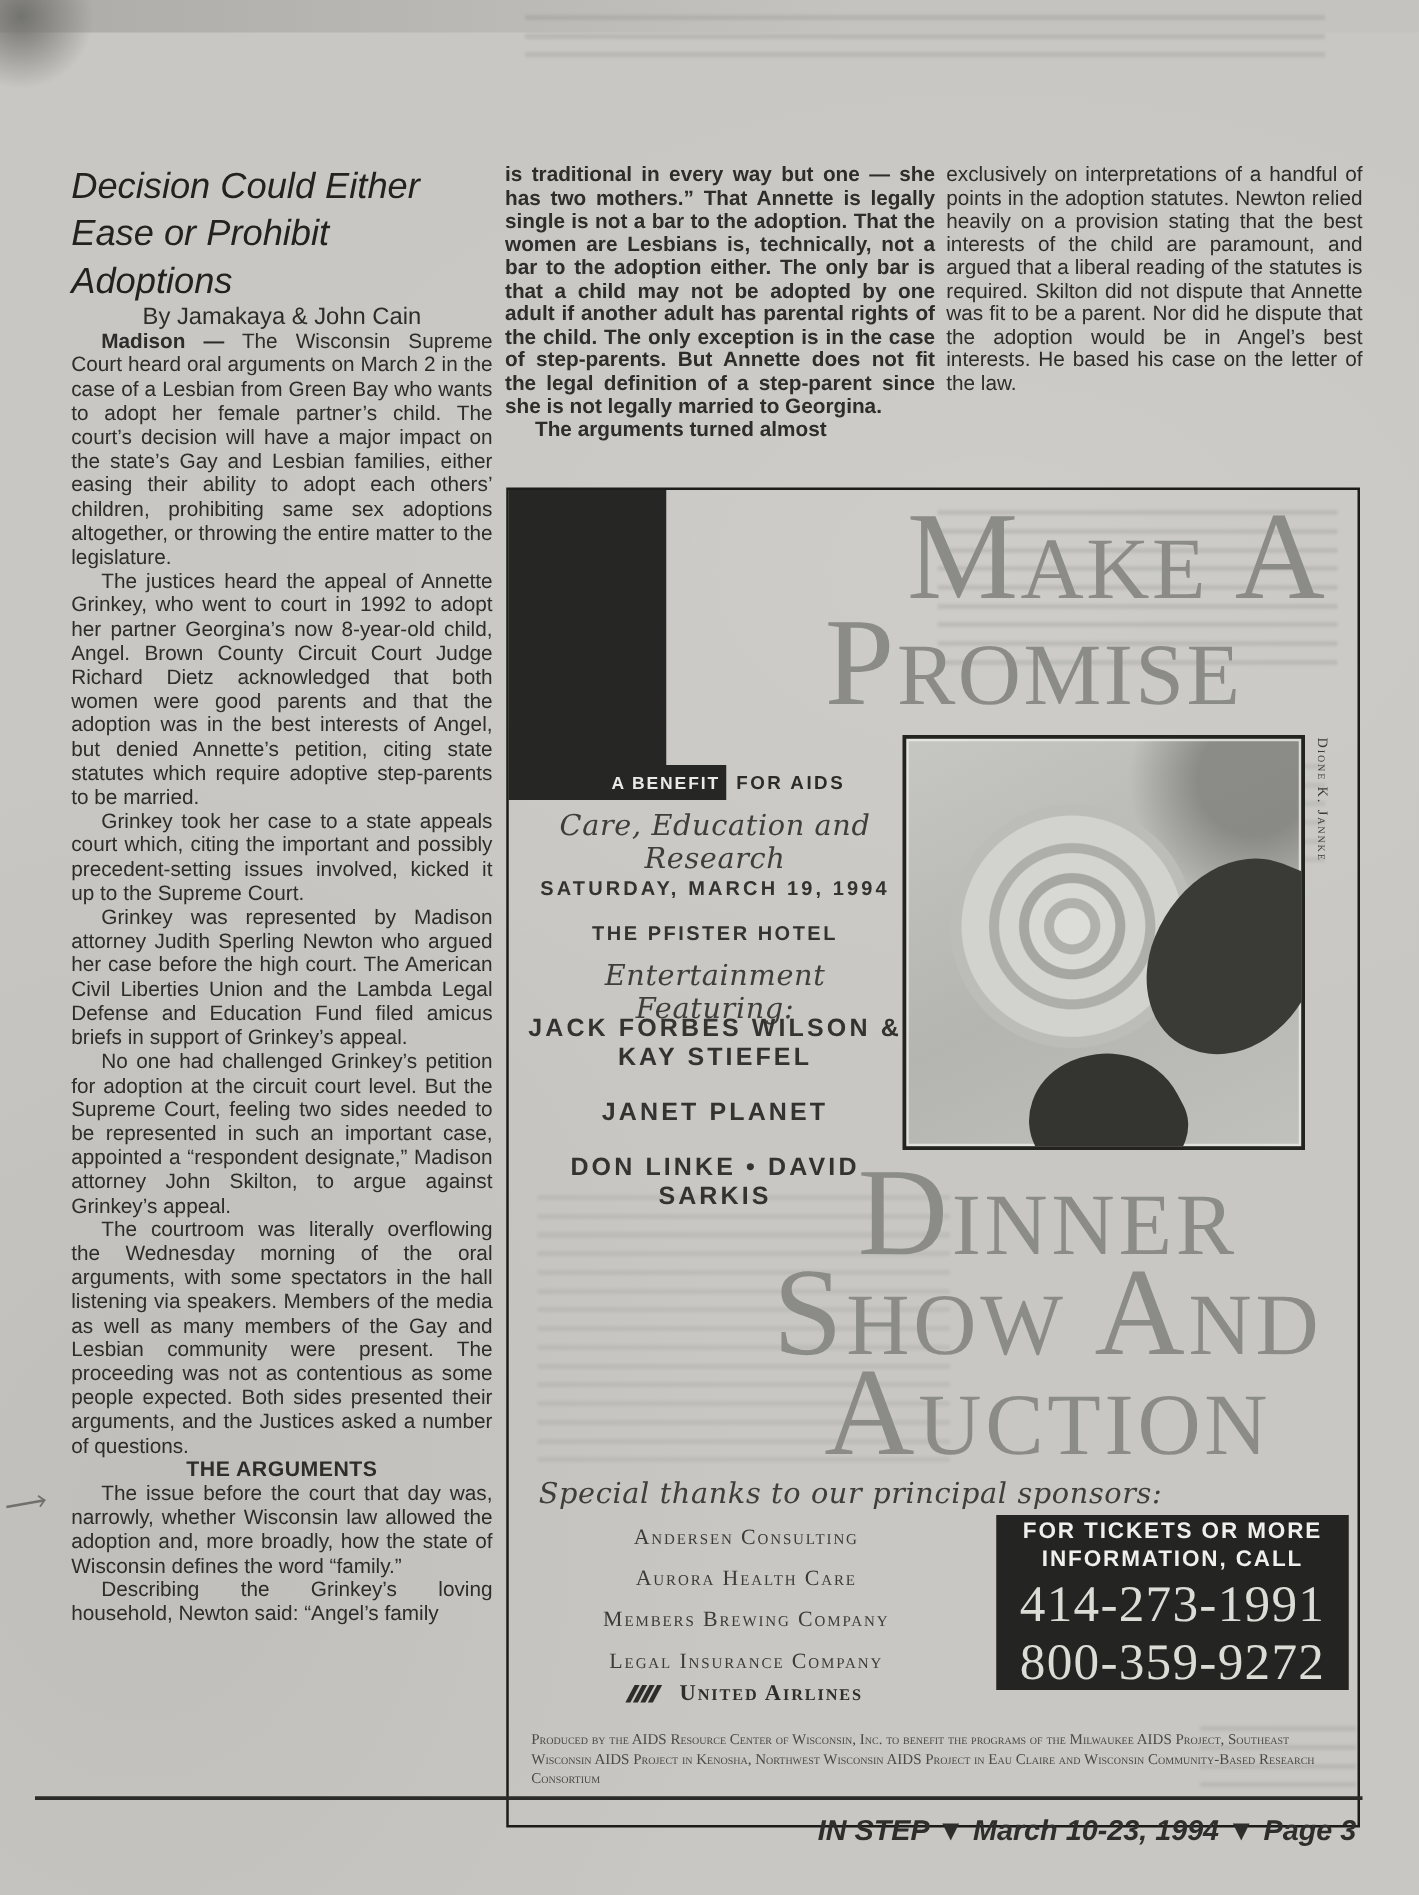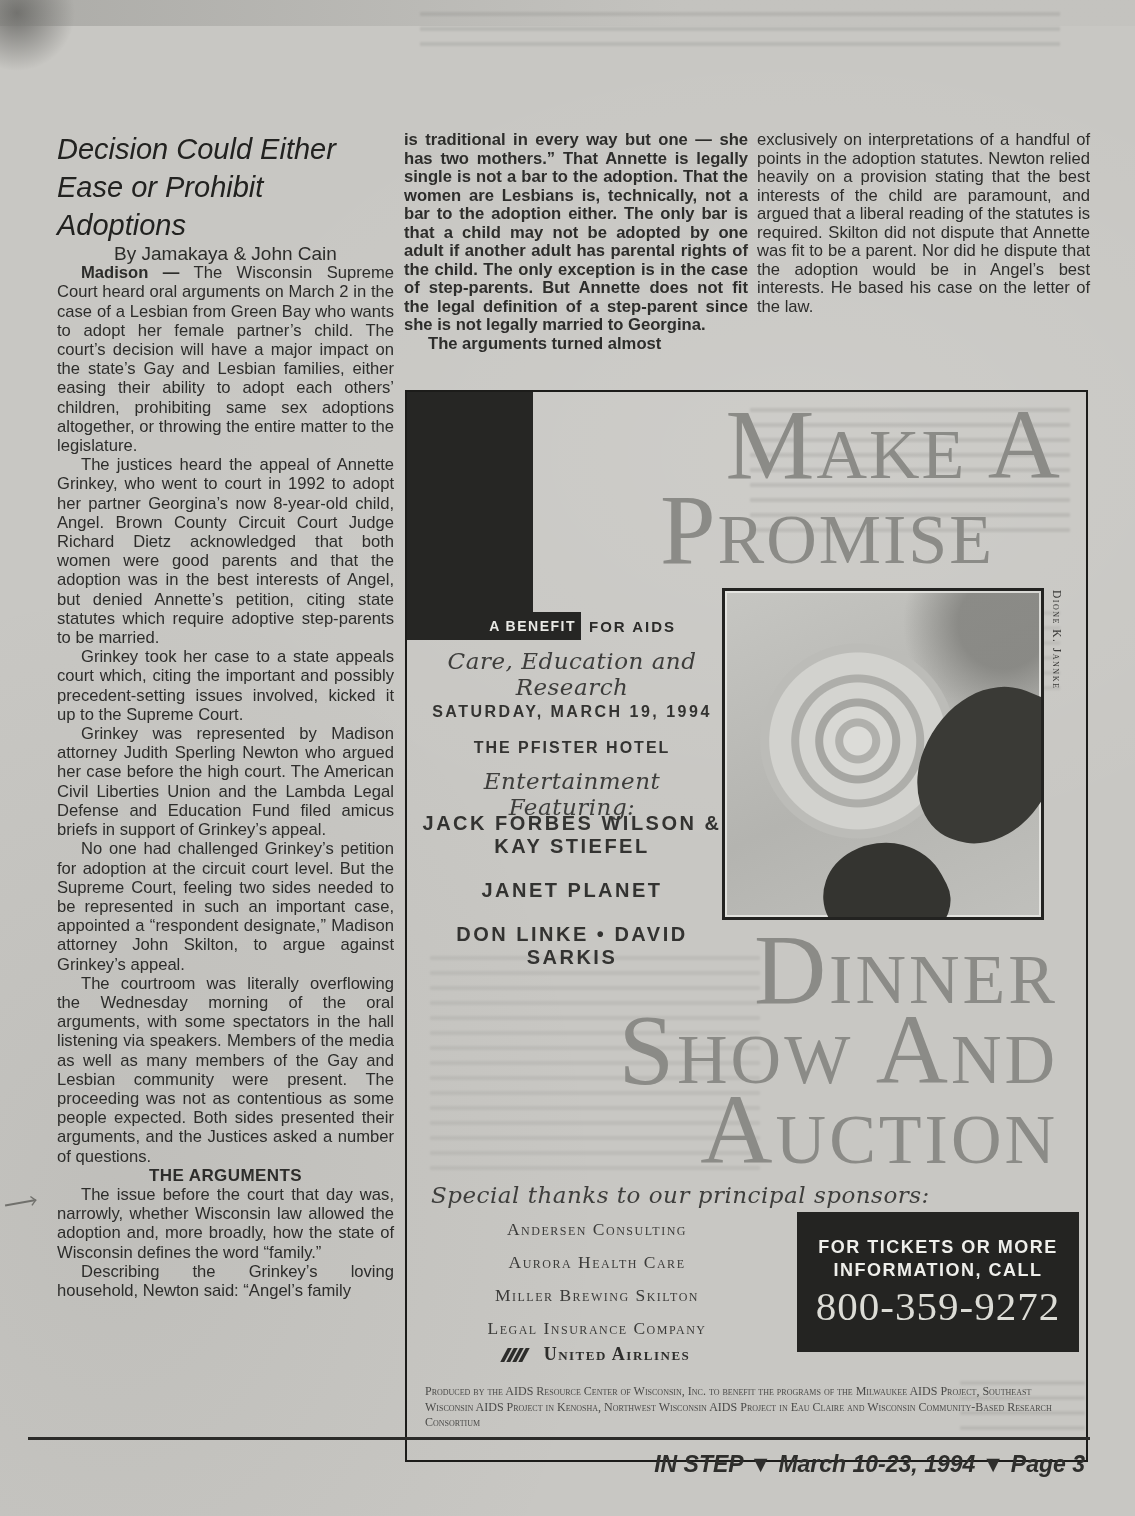--- a/index.html
+++ b/index.html
@@ -68,21 +68,21 @@
       radial-gradient(circle at 88% 10%, rgba(122,122,118,.75) 0 45px, rgba(122,122,118,0) 100px),
       linear-gradient(155deg, #c6c6c2, #b4b4b0 55%, #c0c0bc);}
   .leaf{position:absolute;background:#3a3a36;}
   .leaf1{right:-12px;bottom:70px;width:130px;height:165px;border-radius:58% 30% 55% 45%;
     transform:rotate(22deg);}
   .leaf2{right:96px;bottom:-34px;width:120px;height:110px;border-radius:45% 60% 35% 55%;
     transform:rotate(-28deg);background:#343430;}
   .credit{position:absolute;left:644px;top:198px;writing-mode:vertical-rl;
     font-family:"Liberation Serif",serif;font-variant:small-caps;font-size:11.5px;
     letter-spacing:1.5px;color:#3a3a38;}
-  .ad .event{position:absolute;right:28px;top:538px;text-align:right;font-size:100px;line-height:.8;
+  .ad .event{position:absolute;right:28px;top:538px;text-align:center;font-size:100px;line-height:.8;
     letter-spacing:3px;}
   .sponsors-label{position:absolute;left:24px;top:790px;}
   .sponsors{position:absolute;left:40px;top:828px;width:300px;text-align:center;}
   .sponsors p{margin:0 0 14px 0;font-family:"Liberation Serif",serif;font-variant:small-caps;
     font-size:17.5px;letter-spacing:1.5px;color:#3b3b39;line-height:19px;}
   .united{position:absolute;left:40px;top:952px;width:300px;display:flex;align-items:center;
     justify-content:center;gap:18px;}
   .ua-stripes{display:flex;gap:2px;}
   .ua-stripes i{display:block;width:4px;height:14px;background:#2d2d2b;transform:skewX(-28deg);}
   .united span{font-family:"Liberation Serif",serif;font-variant:small-caps;font-weight:bold;
@@ -186,36 +186,37 @@
       <div>Dinner</div>
       <div>Show And</div>
       <div>Auction</div>
     </div>
 
     <div class="sponsors-label script">Special thanks to our principal sponsors:</div>
     <div class="sponsors">
 
     <p>Andersen Consulting</p>
         <p>Aurora Health Care</p>
-        <p>Miller Brewing Skilton</p>
+        <p>Members Brewing Company</p>
         <p>Legal Insurance Company</p>
       </div>
     <div class="united">
       <span class="ua-stripes">
           <i></i>
           <i></i>
           <i></i>
           <i></i>
         </span>
       <span>United Airlines</span>
     </div>
 
     <div class="tickets">
       <div class="t1">FOR TICKETS OR MORE</div>
       <div class="t2">INFORMATION, CALL</div>
+      <div class="ph">414-273-1991</div>
       <div class="ph">800-359-9272</div>
     </div>
 
     <div class="fineprint">Produced by the AIDS Resource Center of Wisconsin, Inc. to benefit the programs of the Milwaukee AIDS Project, Southeast Wisconsin AIDS Project in Kenosha, Northwest Wisconsin AIDS Project in Eau Claire and Wisconsin Community-Based Research Consortium</div>
   </div>
 
   <div class="footer-rule"></div>
   <div class="footer">IN STEP ▼ March 10-23, 1994 ▼ Page 3</div>
 
 </div>

